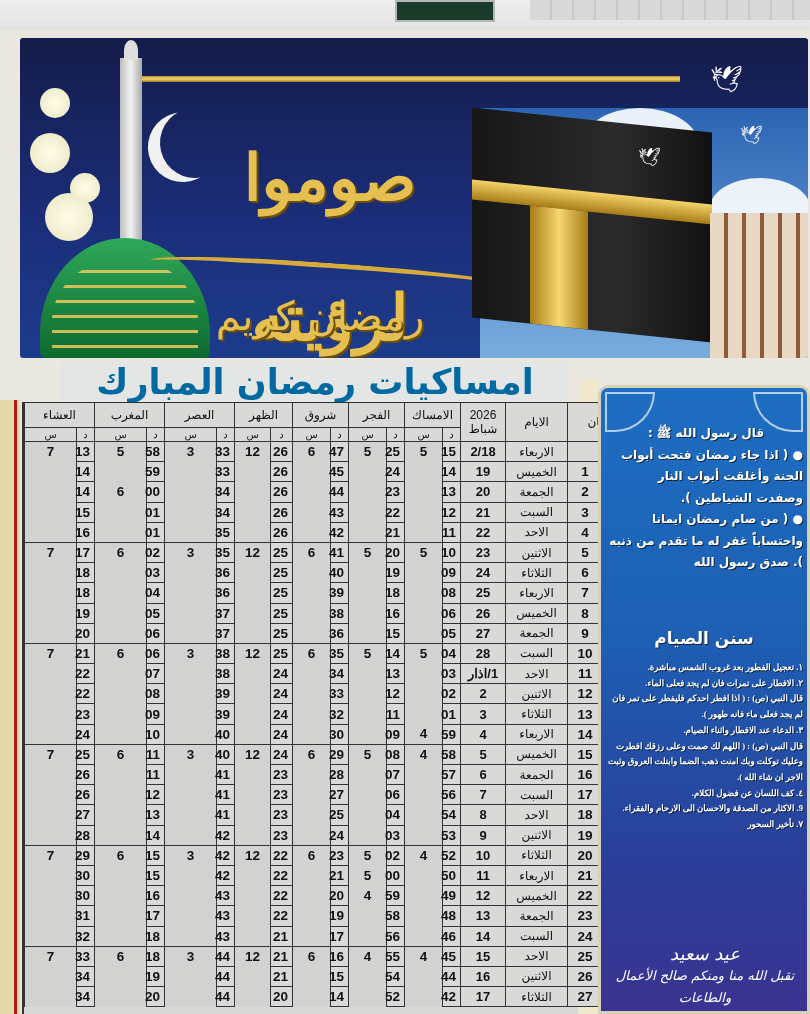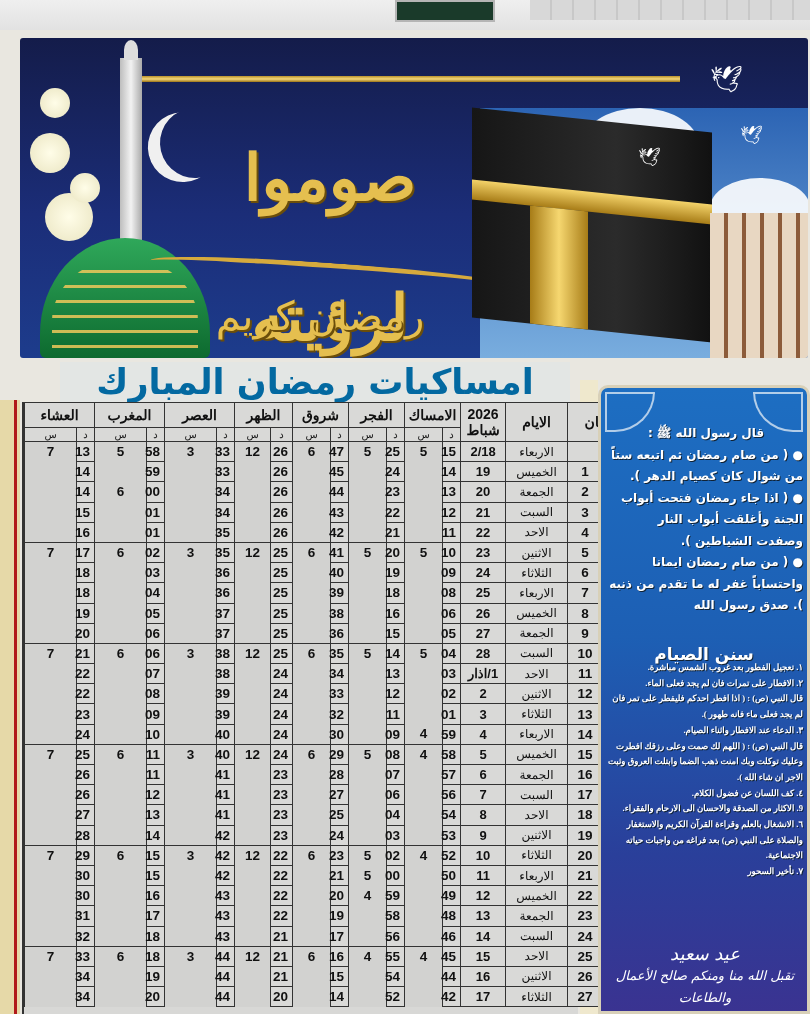--- a/index.html
+++ b/index.html
@@ -26,33 +26,33 @@
   .kaaba-door { position:absolute; left:58px; top:92px; width:58px; height:118px; background: linear-gradient(90deg,#a77c17,#f6d770,#a77c17); }
   .haram { position: absolute; left: 690px; top: 175px; width: 98px; height: 145px; background: repeating-linear-gradient(90deg,#e8d7c2 0 14px,#8c5b3a 14px 18px); }
   .dove { position:absolute; color:#fff; font-size: 26px; }
   .title-strip { position: absolute; left: 60px; top: 362px; width: 510px; height: 40px; background: #e3e6e4; }
   .title { position: absolute; left: 60px; top: 362px; width: 510px; height: 40px; font-family: "DejaVu Sans", sans-serif; font-weight: bold; font-size: 35px; color: #0369a1; text-align: center; direction: rtl; line-height: 40px; }
   .left-edge { position: absolute; left: 0; top: 400px; width: 20px; height: 614px; background: #e6d9a8; }
   .left-edge::after { content:""; position:absolute; left: 14px; top: 0; width: 3px; height: 100%; background: #b01a1a; }
   .tbl { position: absolute; left: 22px; top: 402px; width: 556px; height: 612px; background: #d8d8d6; border-left: 2px solid #333; }
   table { border-collapse: collapse; width: 556px; direction: rtl; table-layout: fixed; }
   th, td { border: 1.3px solid #333; text-align: center; font-family: "Liberation Sans", sans-serif; font-weight: bold; color: #111; background: #d9d9d7; }
-  th { font-weight: bold; font-size: 14px; height: 25px; padding: 0; }
+  th { font-weight: normal; font-size: 12px; height: 25px; padding: 0; }
   th.sub { font-size: 10px; height: 14px; font-weight: normal; }
   td { font-size: 13.5px; height: 20.2px; padding: 0 4px; }
   td.hr { width: 18px; text-align: center; border-top: none; border-bottom: none; background: #d2d2d0; }
   td.hr.grp { border-top: 1.3px solid #333; }
   td.mn { text-align: right; }
   td.day { font-weight: normal; font-size: 12px; }
   td.date { font-size: 13px; }
   .panel { position: absolute; left: 598px; top: 385px; width: 212px; height: 629px; background: linear-gradient(180deg,#1d6ec2 0%,#1d5fb4 40%,#2a3f9a 75%,#3a3391 100%); border-radius: 10px 10px 0 0; border: 3px solid #d8d0b8; overflow: hidden; direction: rtl; padding-left: 24px; }
   .corner { position: absolute; top: 4px; width: 50px; height: 40px; border: 2px solid #d9e6f3; border-radius: 0 0 40px 0; opacity: .8; }
   .hadith { position: absolute; left: 8px; top: 35px; width: 194px; color: #fff; font-family: "DejaVu Sans", sans-serif; font-weight: bold; font-size: 12px; line-height: 21.5px; text-shadow: 1px 1px 0 #123; text-align: right; }
   .hadith p { margin: 0; }
-  .sunan-title { position: absolute; left: 0; top: 240px; width: 206px; text-align: center; color: #fff; font-family: "DejaVu Sans", sans-serif; font-weight: bold; font-size: 17px; text-shadow: 1px 1px 0 #123; margin-top: 16px; }
+  .sunan-title { position: absolute; left: 0; top: 240px; width: 206px; text-align: center; color: #fff; font-family: "DejaVu Sans", sans-serif; font-weight: bold; font-size: 17px; text-shadow: 1px 1px 0 #123; }
   .sunan { position: absolute; left: 6px; top: 272px; width: 196px; color: #fff; font-family: Liberation Serif, serif; font-weight: bold; font-size: 8.6px; line-height: 15.7px; text-align: right; text-shadow: 1px 1px 0 #123; }
   .sunan p { margin: 0; }
   .closing { position: absolute; left: 6px; top: 555px; width: 196px; text-align: center; color: #fff; font-family: "DejaVu Serif", serif; font-size: 13px; line-height: 22px; font-style: italic; }
   .rightedge { position:absolute; left: 580px; top: 380px; width: 18px; height: 634px; background: #efe8cd; }
 </style>
 </head>
 <body>
 
 <div class="topstrip">
   <div class="booklet"></div>
@@ -711,33 +711,31 @@
         </tr>
       </tbody>
   </table>
 </div>
 
 <div class="panel">
   <div class="corner" style="left:4px;"></div>
   <div class="corner" style="right:4px;transform:scaleX(-1);"></div>
   <div class="hadith">
     <p style="text-align:center;">قال رسول الله ﷺ :</p>
-    <p>● ( من صام رمضان ثم اتبعه ستاً من شوال كان كصيام الدهر ).</p>
     <p>● ( اذا جاء رمضان فتحت أبواب الجنة وأغلقت أبواب النار وصفدت الشياطين ).</p>
     <p>● ( من صام رمضان ايمانا واحتساباً غفر له ما تقدم من ذنبه ). صدق رسول الله</p>
   </div>
   <div class="sunan-title">سنن الصيام</div>
   <div class="sunan">
     <p>١. تعجيل الفطور بعد غروب الشمس مباشرة.</p>
     <p>٢. الافطار على تمرات فان لم يجد فعلى الماء.</p>
     <p>قال النبي (ص) : ( اذا افطر احدكم فليفطر على تمر فان لم يجد فعلى ماء فانه طهور ).</p>
     <p>٣. الدعاء عند الافطار واثناء الصيام.</p>
     <p>قال النبي (ص) : ( اللهم لك صمت وعلى رزقك افطرت وعليك توكلت وبك امنت ذهب الضما وابتلت العروق وثبت الاجر ان شاء الله ).</p>
     <p>٤. كف اللسان عن فضول الكلام.</p>
     <p>9. الاكثار من الصدقة والاحسان الى الارحام والفقراء.</p>
-    <p>٦. الانشغال بالعلم وقراءة القرآن الكريم والاستغفار والصلاة على النبي (ص) بعد فراغه من واجبات حياته الاجتماعية.</p>
     <p>٧. تأخير السحور</p>
   </div>
   <div class="closing">
     <div style="font-size:18px;">عيد سعيد</div>
     <div>تقبل الله منا ومنكم صالح الأعمال والطاعات</div>
   </div>
 </div>
 
 </body></html>

